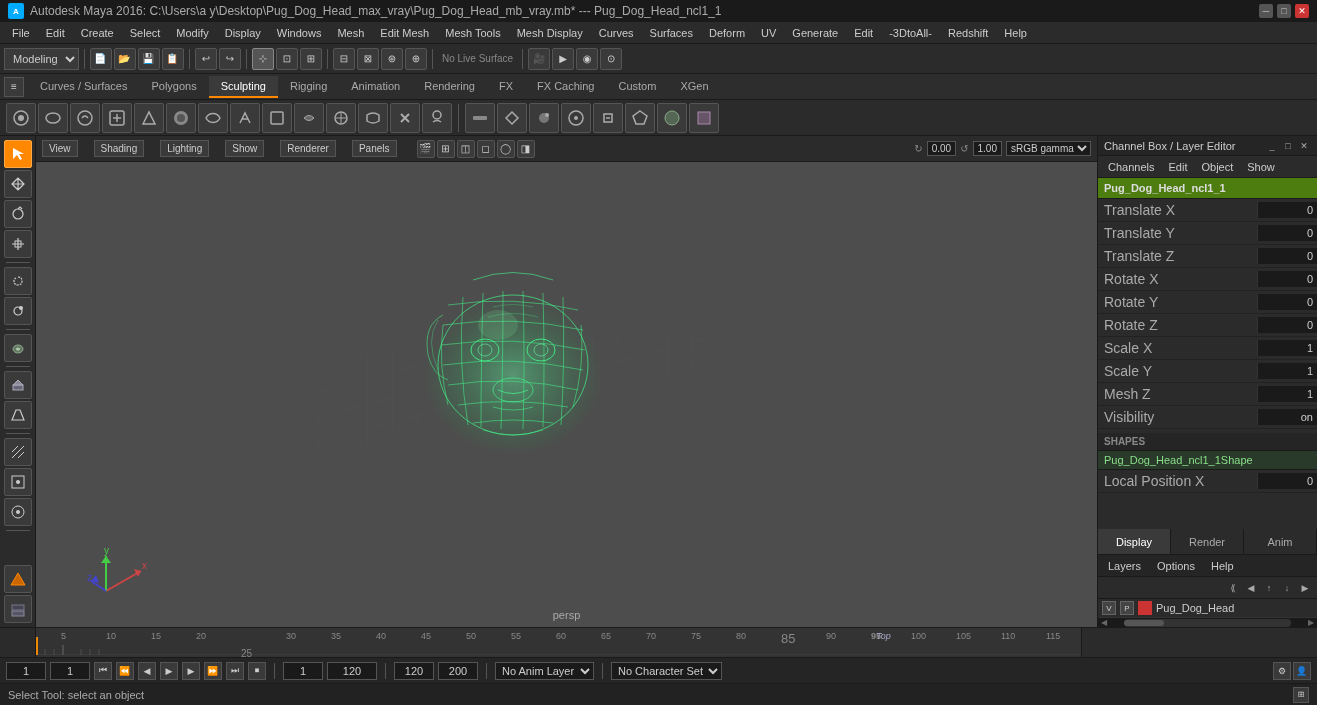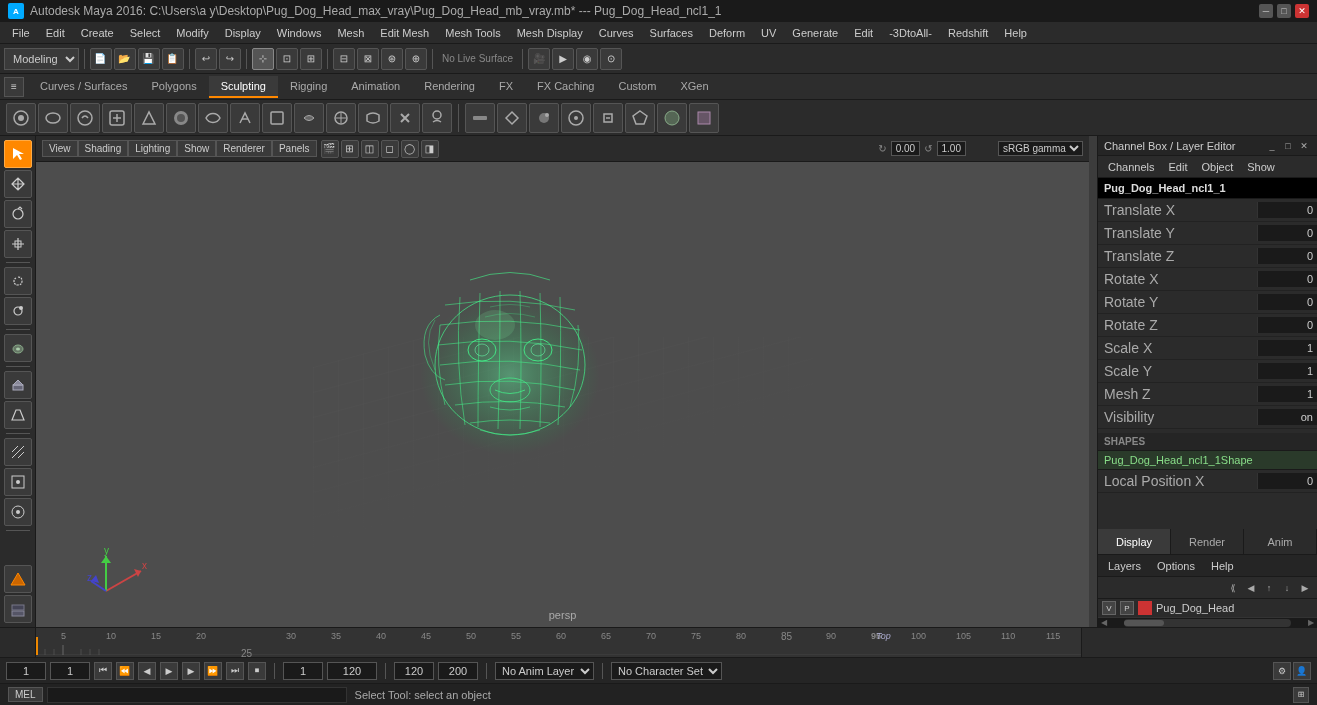--- a/index.html
+++ b/index.html
@@ -42,36 +42,36 @@
     #main-area { display: flex; height: calc(705px - 22px - 22px - 30px - 26px - 36px - 30px - 26px - 22px); }
 
     
     #left-toolbar { width: 36px; background: #2b2b2b; display: flex; flex-direction: column; align-items: center; padding: 4px 2px; gap: 2px; border-right: 1px solid #1a1a1a; }
     .left-btn { width: 28px; height: 28px; background: #3a3a3a; border: 1px solid #555; display: flex; align-items: center; justify-content: center; cursor: pointer; border-radius: 2px; font-size: 10px; color: #ccc; }
     .left-btn.active { background: #ff8800; border-color: #ffaa44; }
     .left-separator { width: 24px; height: 1px; background: #555; margin: 2px 0; }
 
     
     #viewport { flex: 1; background: #4a4a4a; position: relative; overflow: hidden; }
-    #viewport-header { height: 26px; background: #2b2b2b; display: flex; align-items: center; padding: 0 6px; gap: 0; border-bottom: 1px solid #1a1a1a; font-size: 11px; }
+    #viewport-header { height: 26px; background: #2b2b2b; display: flex; align-items: center; padding: 0 6px; gap: 16px; border-bottom: 1px solid #1a1a1a; font-size: 11px; }
     #viewport-header .vp-btn { padding: 2px 6px; background: #3a3a3a; border: 1px solid #555; color: #ccc; cursor: pointer; font-size: 10px; }
     #viewport-canvas { width: 100%; height: calc(100% - 26px); background: #4d4d4d; position: relative; overflow: hidden; }
 
     
     #channel-box { width: 220px; background: #2b2b2b; border-left: 1px solid #1a1a1a; display: flex; flex-direction: column; font-size: 11px; overflow: hidden; }
     #channel-box-header { height: 20px; background: #252525; display: flex; align-items: center; justify-content: space-between; padding: 0 6px; border-bottom: 1px solid #1a1a1a; }
     #channel-box-header .cb-title { font-size: 11px; color: #cccccc; }
     #channel-box-header .cb-controls { display: flex; gap: 2px; }
     #channel-box-header .cb-btn { width: 14px; height: 14px; font-size: 9px; display: flex; align-items: center; justify-content: center; cursor: pointer; color: #aaa; }
 
     #cb-menu-bar { height: 22px; background: #2b2b2b; display: flex; align-items: center; padding: 0 4px; gap: 2px; border-bottom: 1px solid #1a1a1a; }
     #cb-menu-bar .cb-menu { padding: 2px 6px; font-size: 11px; color: #cccccc; cursor: pointer; }
 
     #channel-box-content { flex: 1; overflow-y: auto; }
-    .cb-obj-label { padding: 4px 6px; background: #000000; color: #dddddd; font-size: 11px; font-weight: bold; border-bottom: 1px solid #1a1a1a; }
+    .cb-obj-label { padding: 4px 6px; background: #4d7c0f; color: #dddddd; font-size: 11px; font-weight: bold; border-bottom: 1px solid #1a1a1a; }
     .cb-row { display: flex; align-items: center; padding: 1px 0; border-bottom: 1px solid #222; }
     .cb-row .cb-name { flex: 1; padding: 2px 6px; color: #aaaaaa; font-size: 14px; }
     .cb-row .cb-value { width: 60px; padding: 2px 4px; background: #1a1a1a; color: #cccccc; font-size: 11px; text-align: right; border-left: 1px solid #333; }
     .cb-section-label { padding: 3px 6px; background: #252525; color: #888; font-size: 10px; font-weight: bold; text-transform: uppercase; border-bottom: 1px solid #1a1a1a; margin-top: 4px; }
     .cb-shape-name { padding: 3px 6px; background: #2a3a2a; color: #88dd88; font-size: 11px; border-bottom: 1px solid #1a1a1a; }
 
     
     #cb-tabs { height: 26px; display: flex; align-items: center; border-bottom: 1px solid #1a1a1a; }
     #cb-tabs .cb-tab { flex: 1; height: 100%; display: flex; align-items: center; justify-content: center; font-size: 11px; cursor: pointer; background: #2b2b2b; color: #aaaaaa; border-right: 1px solid #1a1a1a; }
     #cb-tabs .cb-tab.active { background: #3a3a3a; color: #ffffff; }
@@ -437,21 +437,21 @@
         <div class="tb-btn" style="width:18px;height:18px;">◻</div>
         <div class="tb-btn" style="width:18px;height:18px;">◯</div>
         <div class="tb-btn" style="width:18px;height:18px;">◨</div>
       </div>
       <div style="flex:1;"></div>
       <div style="display:flex; align-items:center; gap:4px;">
         <span style="font-size:10px; color:#888;">↻</span>
         <span style="background:#1a1a1a; border:1px solid #555; padding:1px 4px; font-size:10px; color:#ccc;">0.00</span>
         <span style="font-size:10px; color:#888;">↺</span>
         <span style="background:#1a1a1a; border:1px solid #555; padding:1px 4px; font-size:10px; color:#ccc;">1.00</span>
-        <select style="background:#1a1a1a; border:1px solid #555; color:#ccc; font-size:10px;margin-left:28px;">
+        <select style="background:#1a1a1a; border:1px solid #555; color:#ccc; font-size:10px;">
           <option>sRGB gamma</option>
         </select>
       </div>
     </div>
     <div id="viewport-canvas">
 
       <svg class="grid-svg" width="500" height="240" viewBox="0 0 500 240">
         <defs>
           <pattern id="gridPat" width="25" height="25" patternUnits="userSpaceOnUse">
             <path d="M 25 0 L 0 0 0 25" fill="none" stroke="#555" stroke-width="0.5"></path>
@@ -535,21 +535,21 @@
 
         <text x="56" y="28" fill="#cc4444" font-size="10">x</text>
         <text x="18" y="13" fill="#44cc44" font-size="10">y</text>
         <text x="1" y="40" fill="#4444cc" font-size="10">z</text>
       </svg>
 
       <span style="position:absolute; bottom:6px; left:50%; transform:translateX(-50%); color:#aaa; font-size:11px;">persp</span>
     </div>
   </div>
 
-  <div id="channel-box" style="position:relative;margin-left:8px;">
+  <div id="channel-box" style="position:relative;">
 
     <div id="channel-box-header">
       <span class="cb-title">Channel Box / Layer Editor</span>
       <div class="cb-controls">
         <span class="cb-btn">_</span>
         <span class="cb-btn">□</span>
         <span class="cb-btn">✕</span>
       </div>
     </div>
     <div id="cb-menu-bar">
@@ -658,21 +658,21 @@
         <span style="position:absolute; left:295px; top:3px; font-size:9px; color:#888;">35</span>
         <span style="position:absolute; left:340px; top:3px; font-size:9px; color:#888;">40</span>
         <span style="position:absolute; left:385px; top:3px; font-size:9px; color:#888;">45</span>
         <span style="position:absolute; left:430px; top:3px; font-size:9px; color:#888;">50</span>
         <span style="position:absolute; left:475px; top:3px; font-size:9px; color:#888;">55</span>
         <span style="position:absolute; left:520px; top:3px; font-size:9px; color:#888;">60</span>
         <span style="position:absolute; left:565px; top:3px; font-size:9px; color:#888;">65</span>
         <span style="position:absolute; left:610px; top:3px; font-size:9px; color:#888;">70</span>
         <span style="position:absolute; left:655px; top:3px; font-size:9px; color:#888;">75</span>
         <span style="position:absolute; left:700px; top:3px; font-size:9px; color:#888;">80</span>
-        <span style="position:absolute; left:745px; top:3px; font-size:10px; color:#888;">85</span>
+        <span style="position:absolute; left:745px; top:3px; font-size:13px; color:#888;">85</span>
         <span style="position:absolute; left:790px; top:3px; font-size:9px; color:#888;">90</span>
         <span style="position:absolute; left:835px; top:3px; font-size:9px; color:#888;font-weight:bold;">95</span>
         <span style="position:absolute; left:875px; top:3px; font-size:9px; color:#888;">100</span>
         <span style="position:absolute; left:920px; top:3px; font-size:9px; color:#888;">105</span>
         <span style="position:absolute; left:965px; top:3px; font-size:9px; color:#888;">110</span>
         <span style="position:absolute; left:1010px; top:3px; font-size:9px; color:#888;">115</span>
 
         <span style="position:absolute; left:840px; top:3px; font-size:9px; color:#aaaacc; font-style:italic;">Top</span>
       </div>
 
@@ -718,22 +718,18 @@
     <select class="pb-select">
       <option>No Character Set</option>
     </select>
     <div style="margin-left:auto; display:flex; gap:2px;">
       <div class="pb-btn">⚙</div>
       <div class="pb-btn">👤</div>
     </div>
   </div>
 
   <div id="status-bar">
-    <div class="sb-left">
-      <div class="lang-badge">MEL</div>
-      <input type="text" style="background: rgb(26, 26, 26); border: 1px solid rgb(51, 51, 51); color: rgb(136, 136, 136); font-size: 11px; padding: 1px 4px; width: 300px;" value="">
-    </div>
     <span class="status-text">Select Tool: select an object</span>
     <div class="sb-right">
       <div class="sb-icon">⊞</div>
     </div>
   </div>
 </div>
 
 </body></html>

